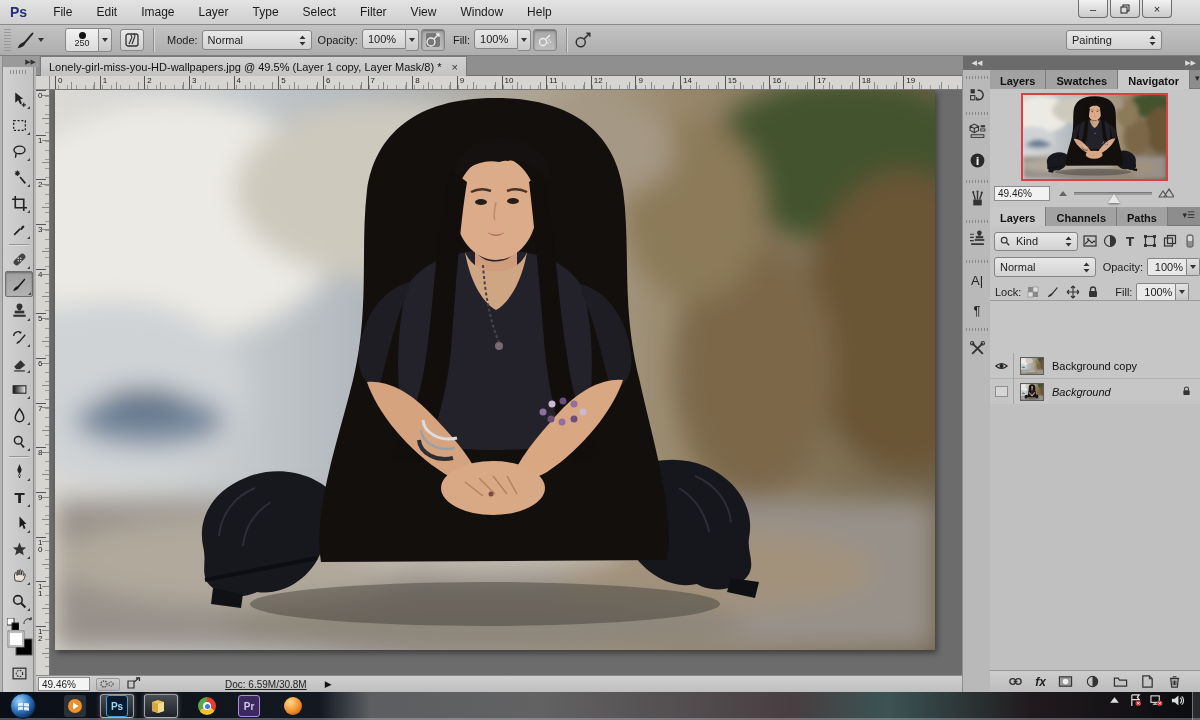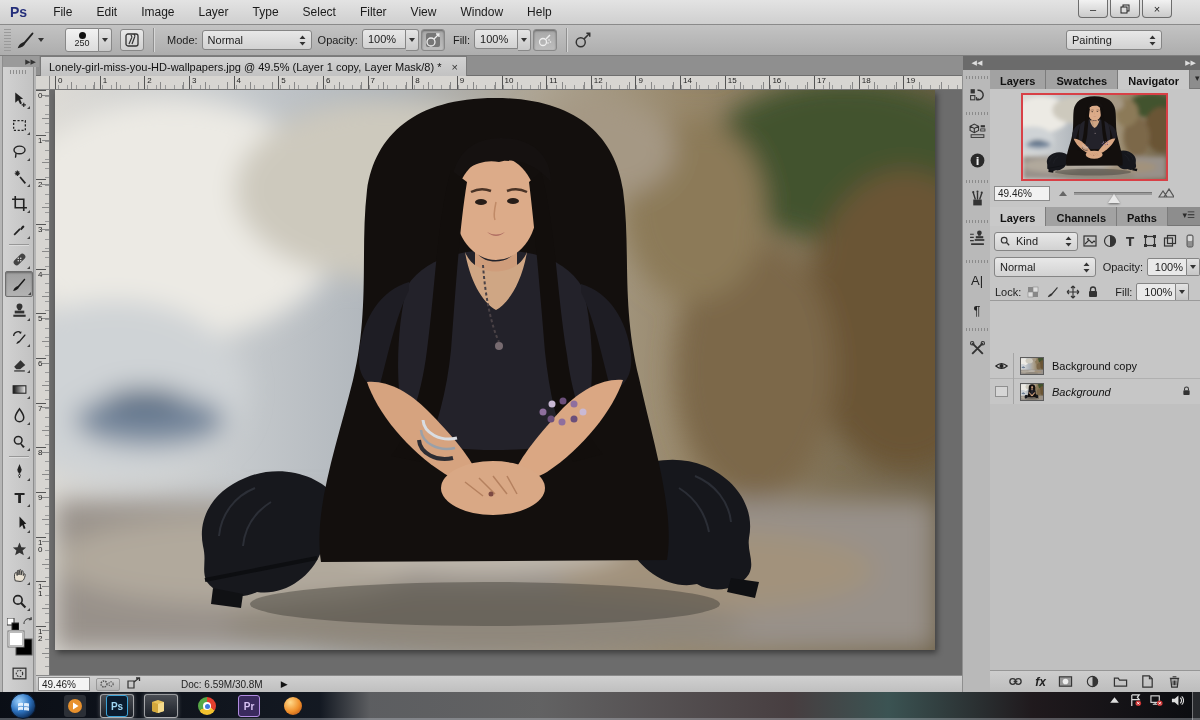--- a/index.html
+++ b/index.html
@@ -79,21 +79,21 @@
     word-break:break-all; line-height:7px; width:10px; }
   .canvasarea { position:absolute; left:14px; top:14px; width:912px; height:585px; background:#6c6c6c; overflow:hidden; }
   .photo { position:absolute; left:5px; top:0; width:880px; height:560px; box-shadow:2px 3px 6px rgba(0,0,0,.45); background:#888; }
   .photo svg { display:block; width:880px; height:560px; }
 
   
   .statusbar { position:absolute; left:0; top:599px; width:926px; height:17px; background:linear-gradient(#d0d0d0,#bfbfbf);
     border-top:1px solid #8a8a8a; display:flex; align-items:center; font-size:10px; color:#222; }
   .zoomfield { width:52px; height:14px; background:#f4f4f4; border:1px solid #8b8b8b; margin-left:2px; padding:1px 3px; font-size:10px;}
   .sb-btn { height:13px; border:1px solid #999; background:linear-gradient(#cfcfcf,#b5b5b5); border-radius:2px; display:flex; align-items:center; padding:0 2px; margin-left:6px;}
-  .docinfo { margin-left:40px; }
+  .docinfo { margin-left:84px;text-decoration:underline; }
   .sb-arrow { margin-left:18px; font-size:9px; color:#111; }
 
   
   .dock { position:absolute; left:962px; top:56px; width:28px; height:636px; background:#b9b9b9; border-left:1px solid #8f8f8f; }
   .dockhead { position:absolute; left:0; top:0; width:28px; height:14px; background:#6b6b6b; color:#ddd; font-size:7px; text-align:center; line-height:14px; }
   .dgrip { position:absolute; left:3px; width:22px; height:3px; background:repeating-linear-gradient(90deg,#8a8a8a 0 1px,transparent 1px 3px); }
   .dicon { position:absolute; left:2px; width:24px; height:24px; display:flex; align-items:center; justify-content:center; font-size:13px; color:#222; }
   .dicon svg { width:17px; height:17px; }
 
   

